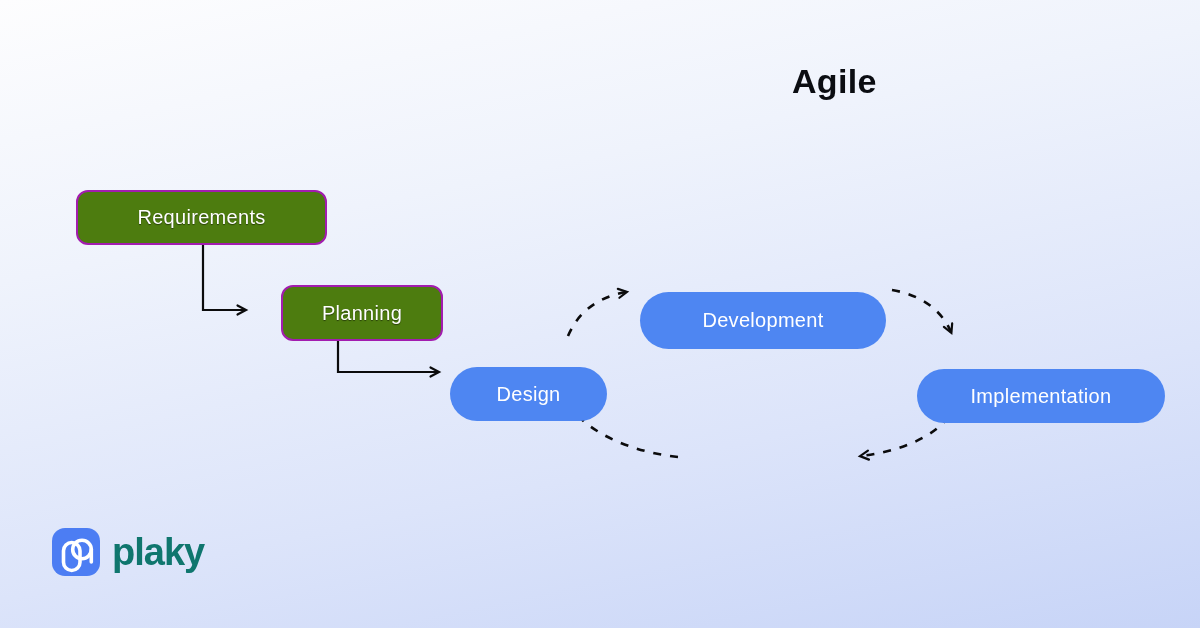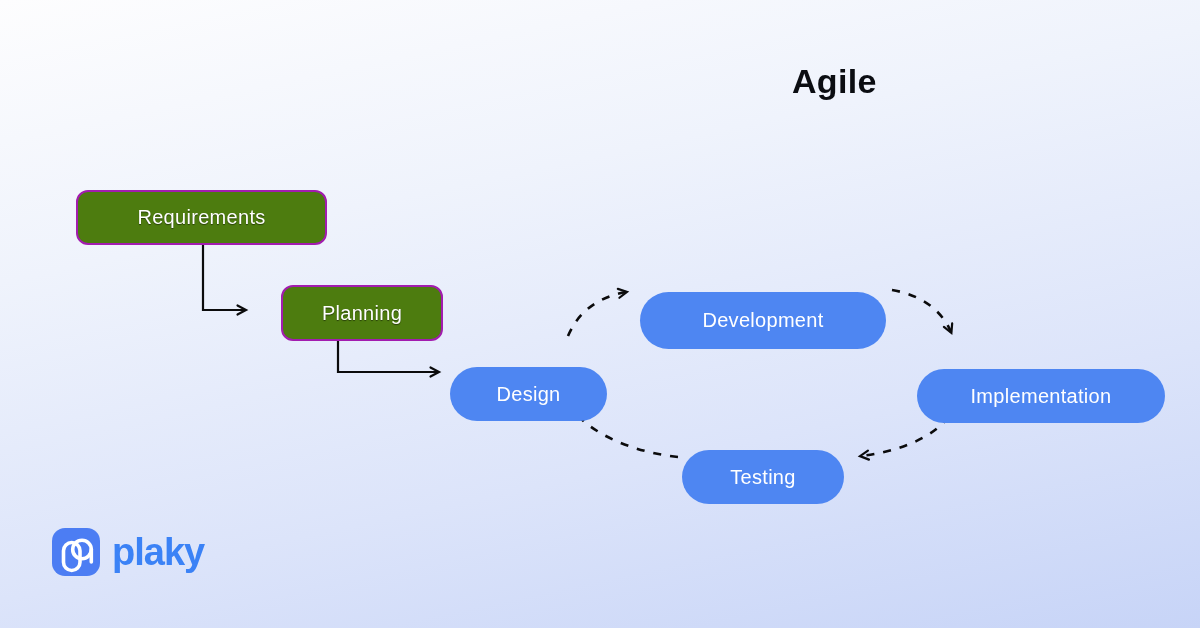--- a/index.html
+++ b/index.html
@@ -55,21 +55,21 @@
     left: 52px; top: 528px;
     display: flex;
     align-items: center;
     gap: 12px;
     z-index: 2;
   }
   .brand-icon { width: 48px; height: 48px; display: block; }
   .brand-word {
     font-size: 38px;
     font-weight: 700;
-    color: #3b82f6;
+    color: #0f766e;
     letter-spacing: -1px;
   }
 </style>
 </head>
 <body>
 
 <div class="canvas">
 
   <svg class="arrows" viewBox="0 0 1200 628" xmlns="http://www.w3.org/2000/svg">
     <defs>
@@ -100,21 +100,20 @@
   </svg>
 
   <div class="heading h-agile">Agile</div>
 
   <div class="node node-navy n-requirements">Requirements</div>
   <div class="node node-navy n-planning">Planning</div>
 
   <div class="node node-blue n-design">Design</div>
   <div class="node node-blue n-development">Development</div>
   <div class="node node-blue n-implementation">Implementation</div>
-  <div class="node node-blue n-testing">Testing</div>
 
   <div class="brand">
     <svg class="brand-icon" viewBox="0 0 48 48" xmlns="http://www.w3.org/2000/svg">
       <rect width="48" height="48" rx="13" fill="#4c7df3"></rect>
       <rect x="11.5" y="14.5" width="16.5" height="28" rx="8.25" fill="none" stroke="#ffffff" stroke-width="3.6"></rect>
       <circle cx="30" cy="21.5" r="9.3" fill="none" stroke="#ffffff" stroke-width="3.6"></circle>
       <path d="M39.3 21.5 L39.3 34" fill="none" stroke="#ffffff" stroke-width="3.6" stroke-linecap="round"></path>
     </svg>
     <div class="brand-word">plaky</div>
   </div>

